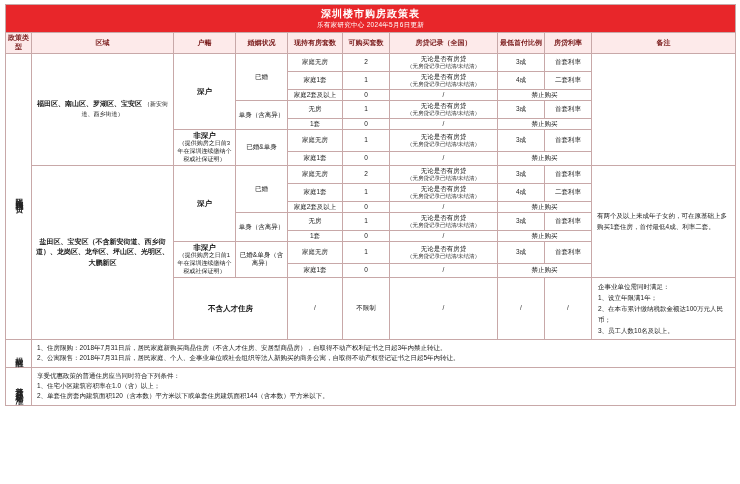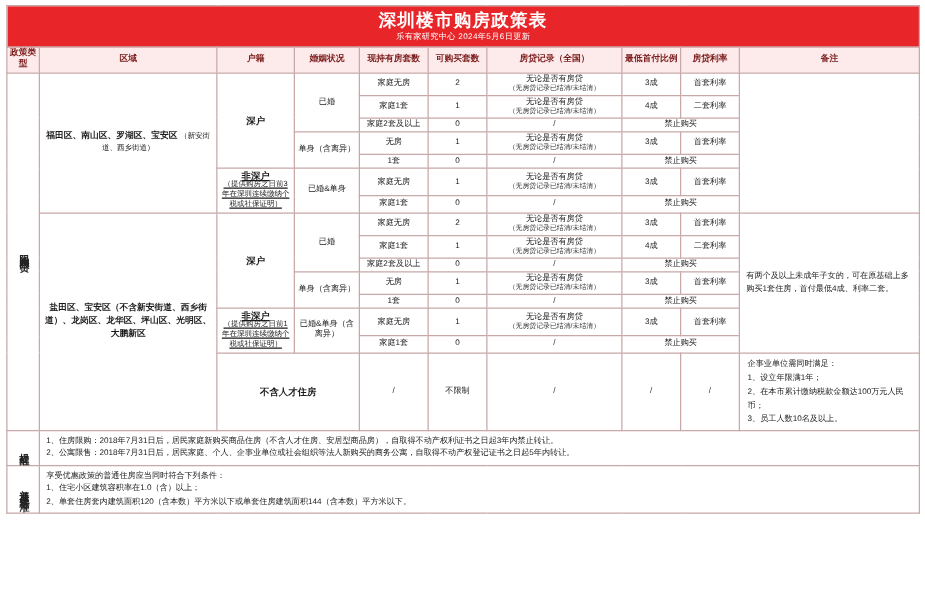--- a/index.html
+++ b/index.html
@@ -20,40 +20,40 @@
     border:1px solid #c8a8a8;
     text-align:center;vertical-align:middle;
     padding:1px 2px;
     font-size:6.5px;line-height:1.25;
     word-break:break-all;
   }
   .title-cell{
     background:#e8262a;color:#ffffff;border:1px solid #c8a8a8;
     padding:2px 0 3px 0;
   }
-  .title-main{font-size:14px;font-weight:bold;letter-spacing:1px;line-height:1.3;}
+  .title-main{font-size:10px;font-weight:bold;letter-spacing:1px;line-height:1.3;}
   .title-sub{font-size:6.5px;font-weight:normal;margin-top:1px;letter-spacing:0.3px;}
   .hdr td{
     background:#fdeaea;color:#7a1b1b;font-weight:bold;font-size:7px;
     height:14px;
   }
   .vertical{
     writing-mode:vertical-rl;
     text-orientation:upright;
     letter-spacing:2px;
     font-weight:bold;
     font-size:8px;
     color:#222;
     white-space:nowrap;
   }
   .region{font-weight:bold;font-size:7px;line-height:1.5;}
   .region .small{font-weight:normal;font-size:6px;}
   .hh{font-weight:bold;font-size:7.5px;}
   .hh2{font-weight:normal;font-size:6px;line-height:1.3;}
-  .two-line span{display:block;text-decoration:underline;}
+  .two-line span{display:block;}
   .note-cell{text-align:left;padding:3px 5px;font-size:6.5px;line-height:1.6;}
   .note-cell .ln{display:block;}
   .remark-cell{text-align:left;padding:3px 6px;font-size:6.5px;line-height:1.7;}
   .remark-cell .ln{display:block;}
   .rm-center{font-size:6.5px;line-height:1.7;text-align:left;padding:2px 5px;}
   .sub{font-size:5.5px;color:#333;display:block;line-height:1.25;}
   .dash{color:#333;}
 </style>
 </head>
 <body>

